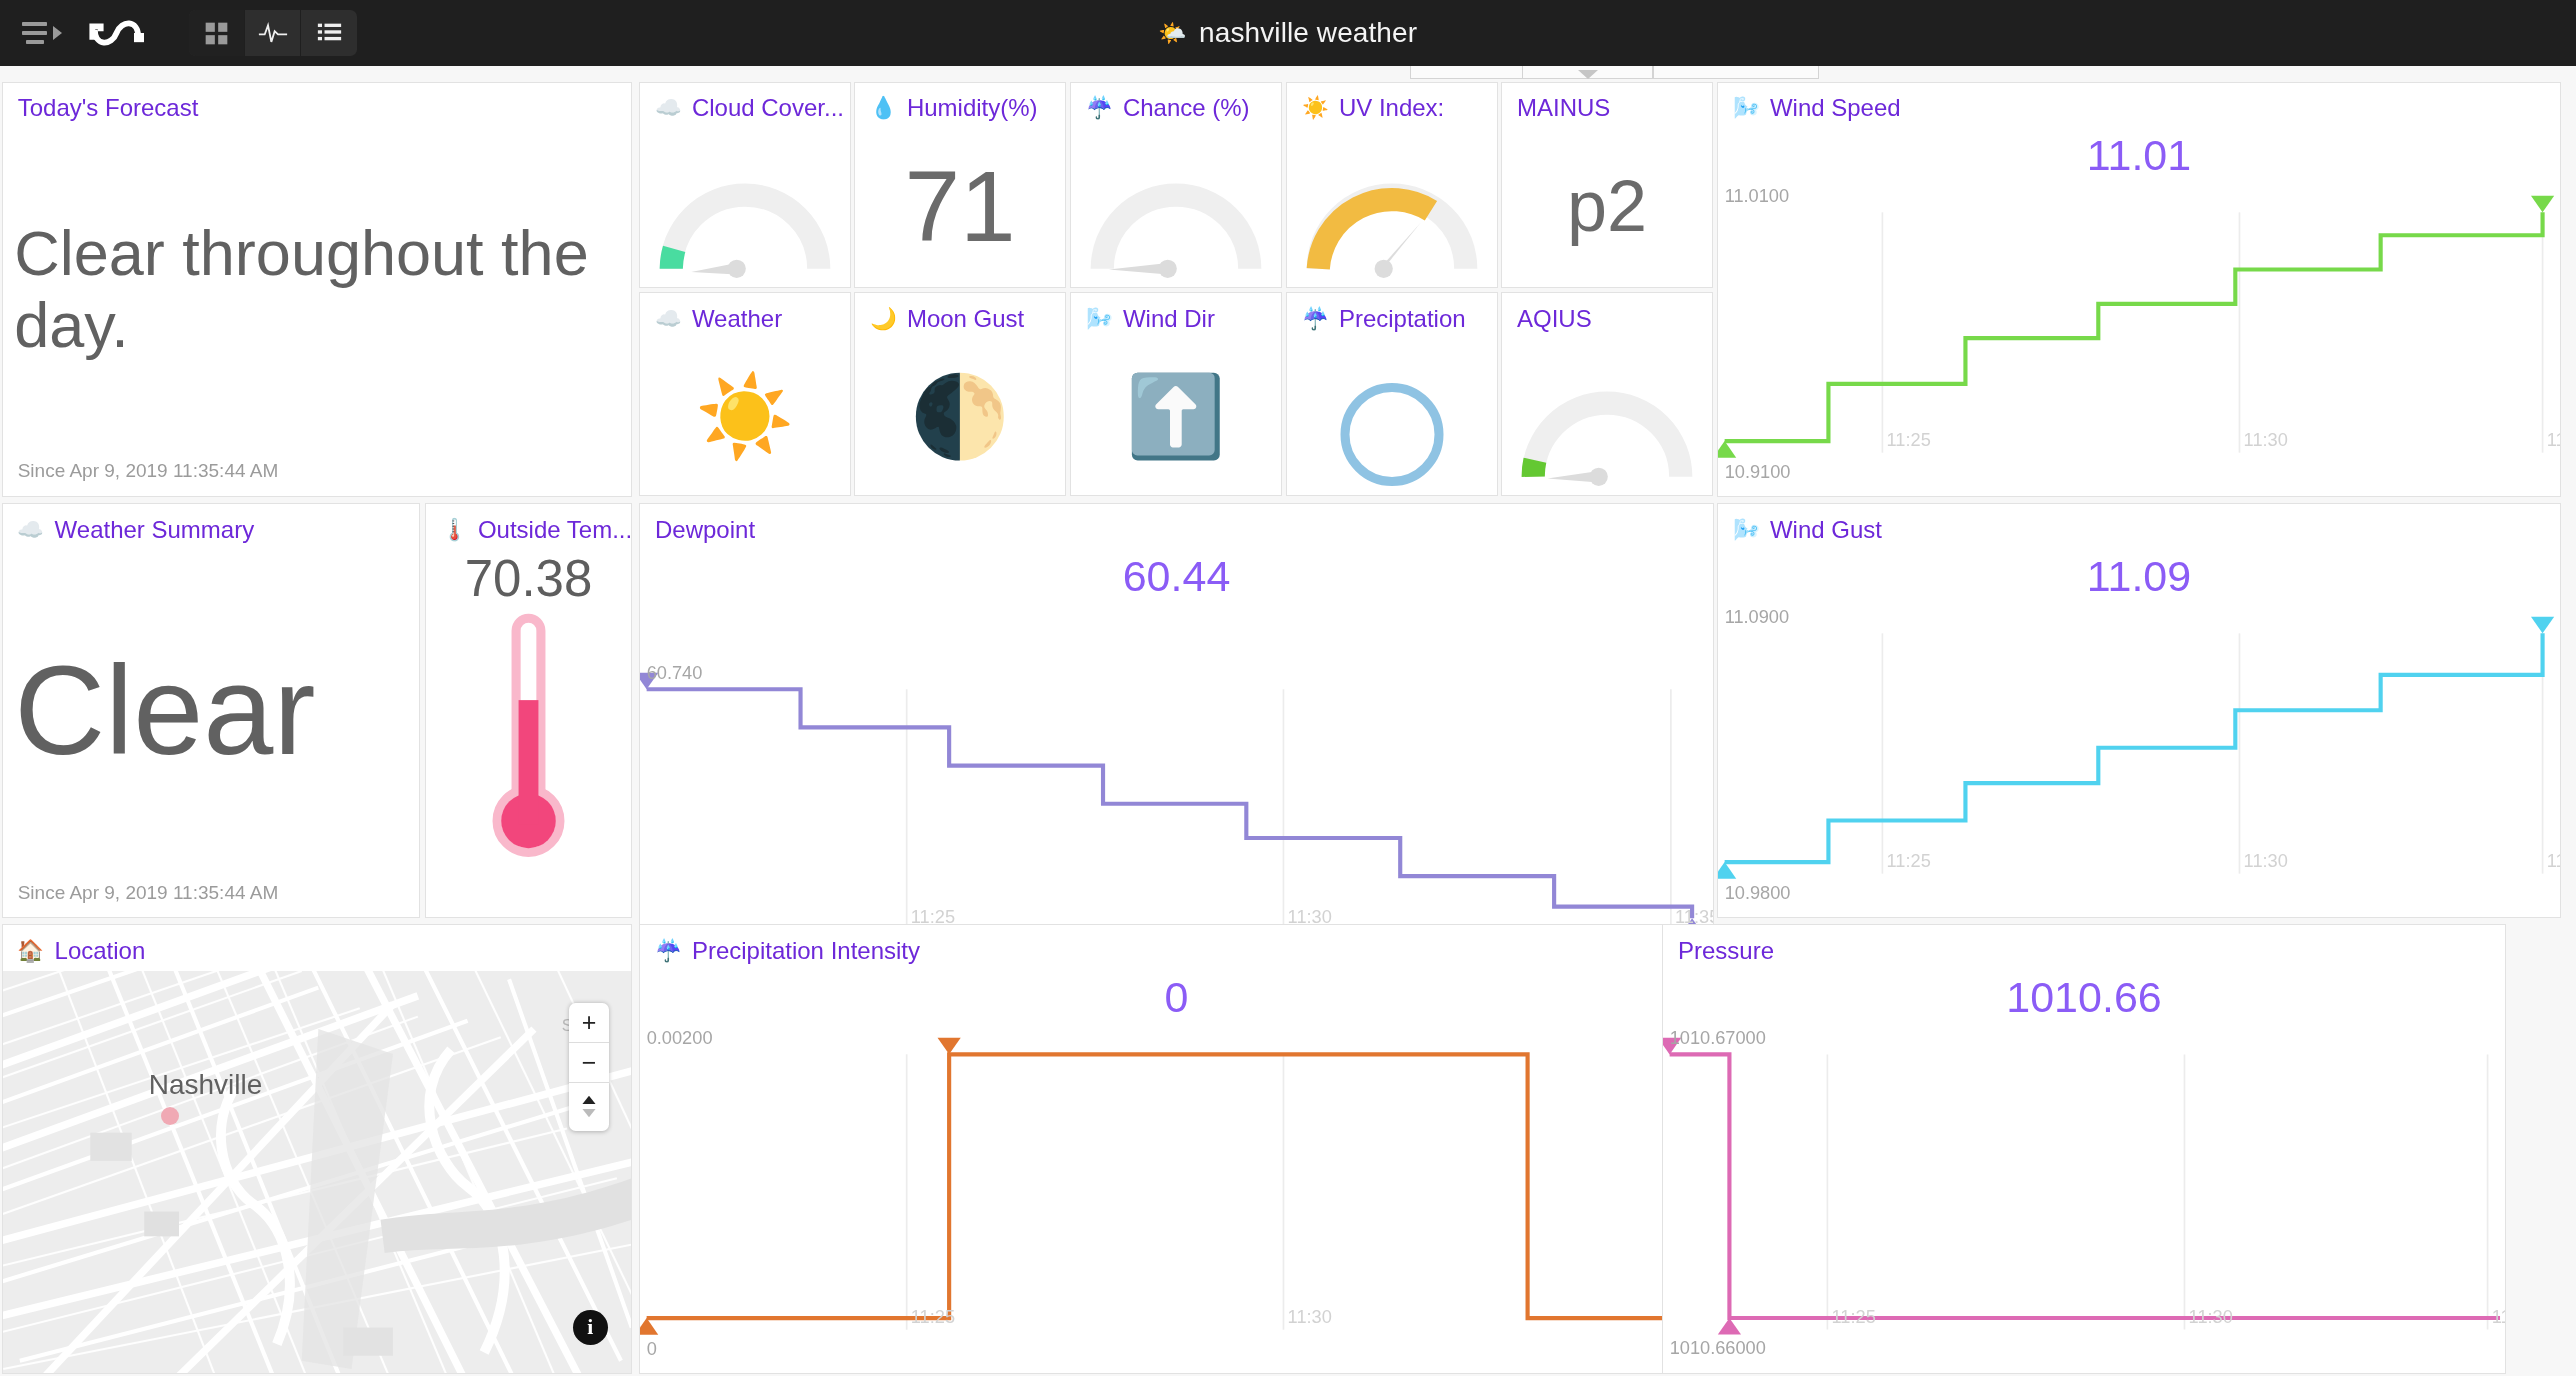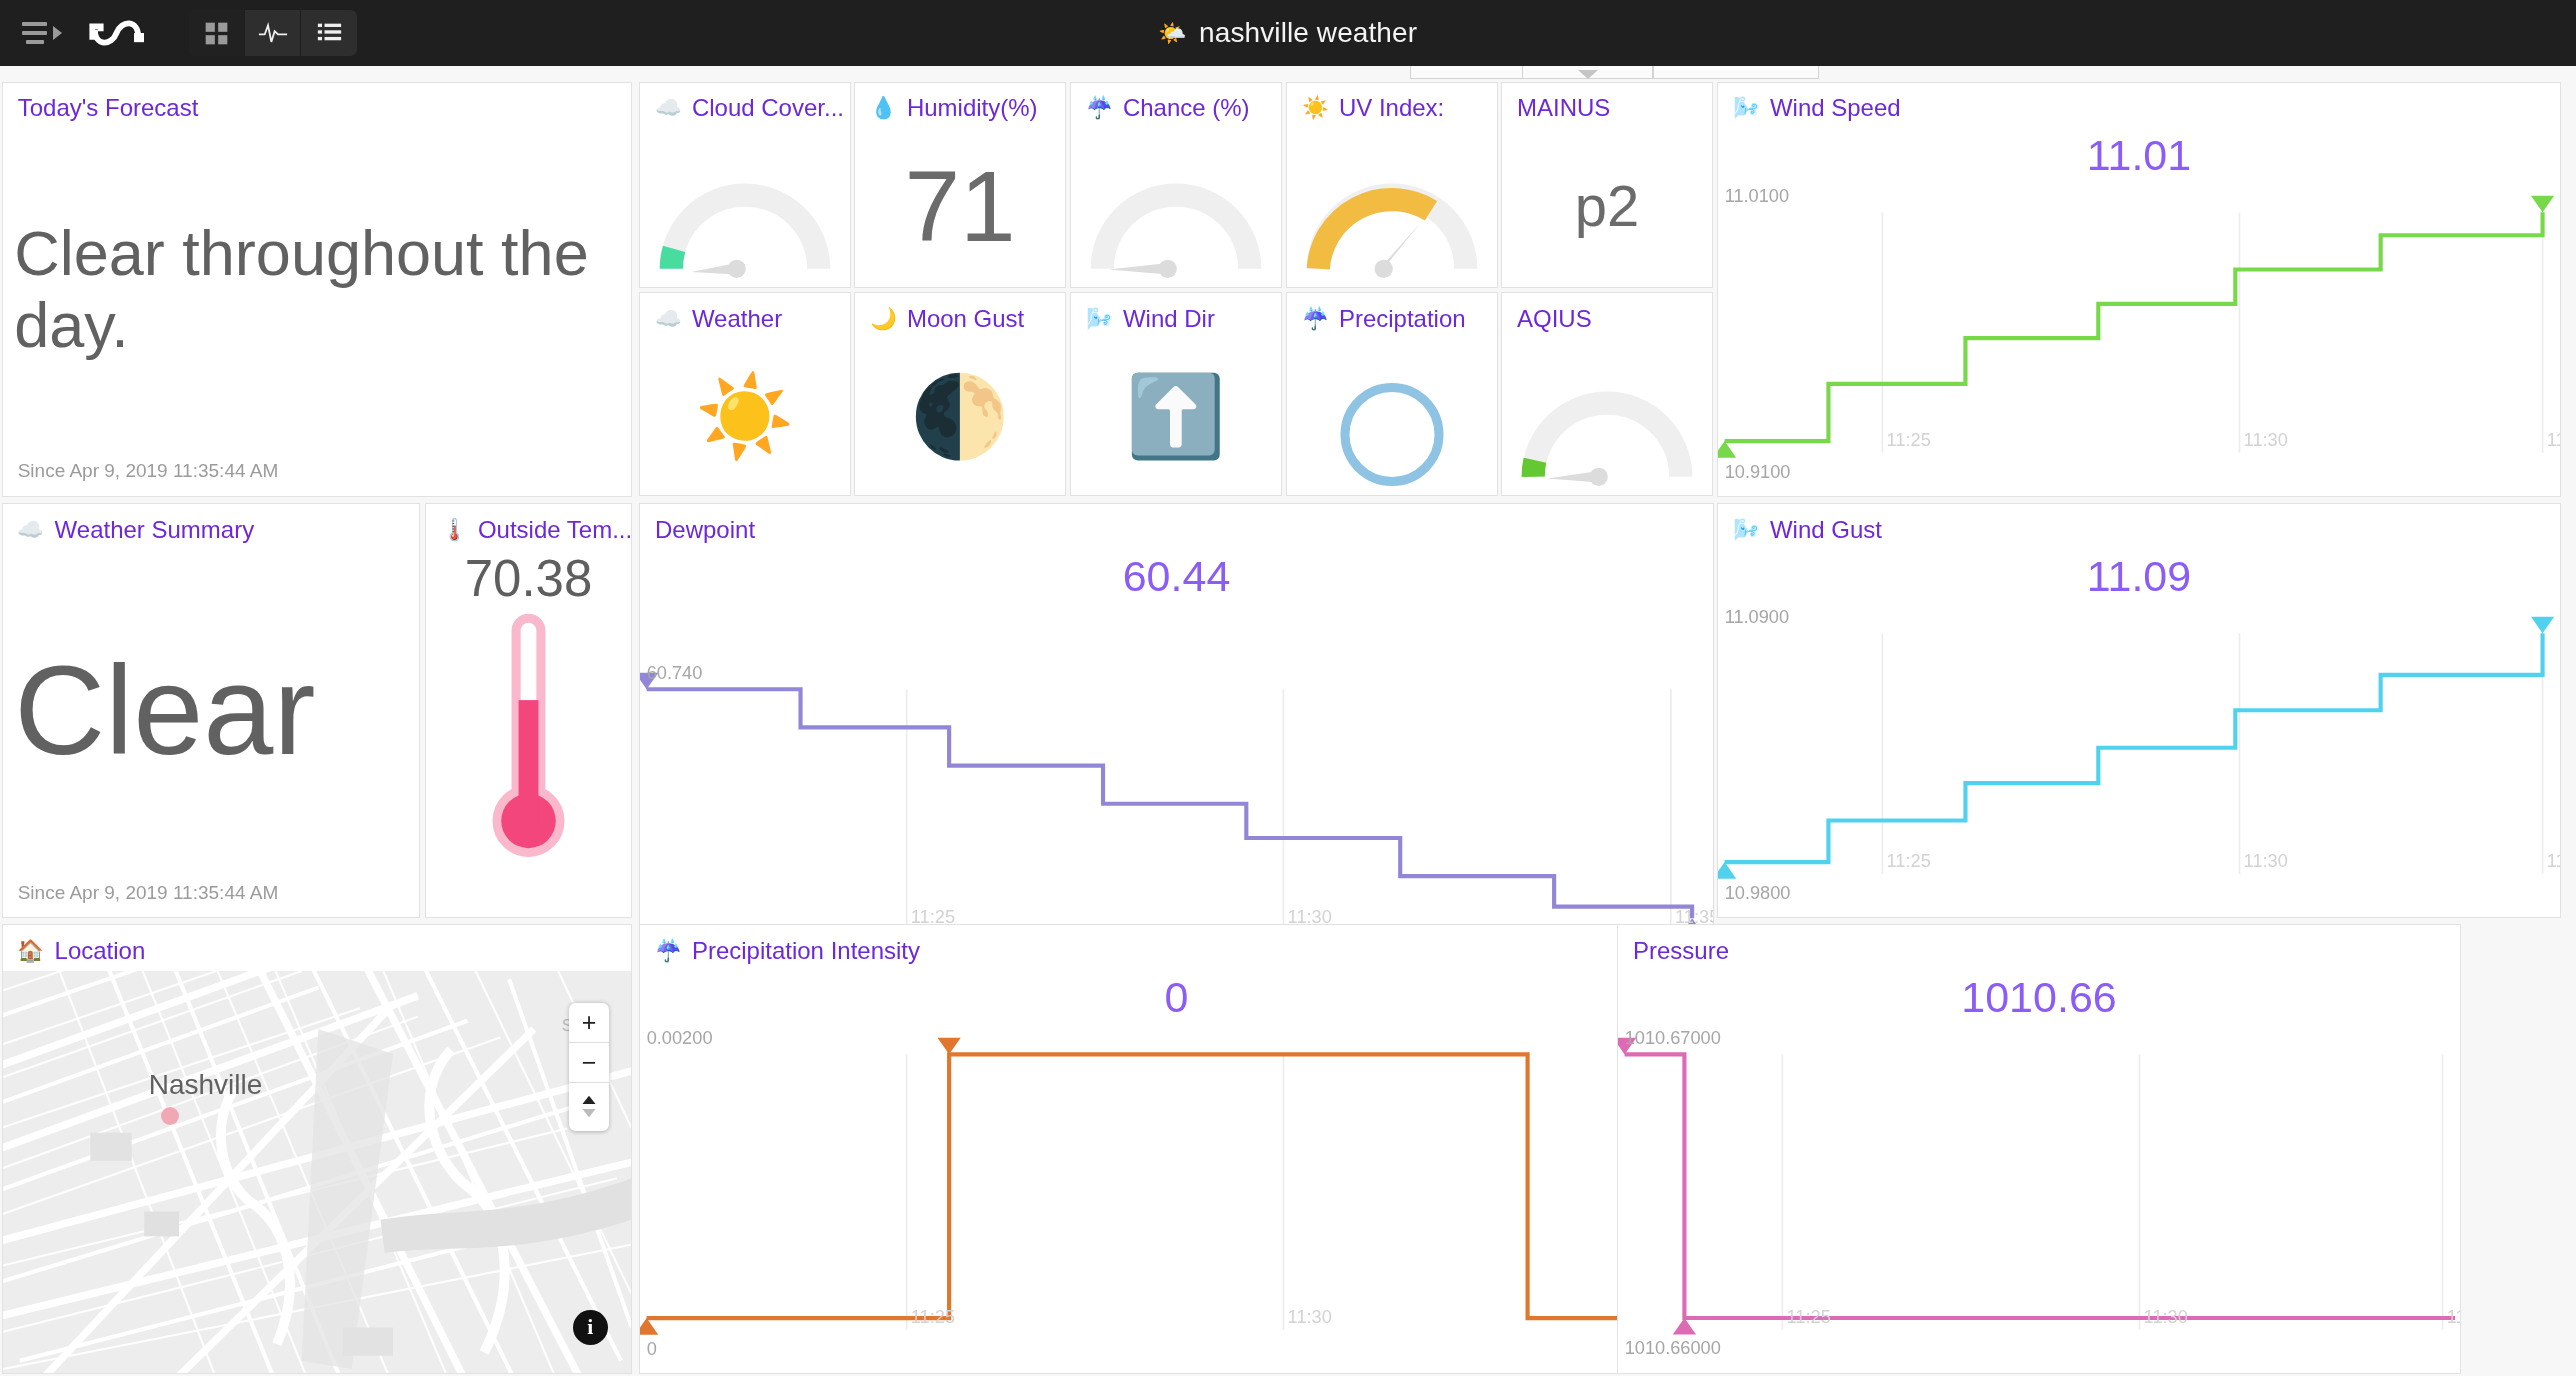--- a/index.html
+++ b/index.html
@@ -95,21 +95,21 @@
     font-size: 63px; color:#616161; font-weight: 400;
   }
   .bigtext.huge { font-size: 126px; }
 
   
   .bignum {
     position: absolute; left:0; right:0; top: 43px; bottom: 0;
     display:flex; align-items:center; justify-content:center;
     font-size: 100px; color: #6b6b6b; line-height: 1;
   }
-  .bignum.mid { font-size: 58px; }
+  .bignum.mid { font-size: 72px; }
 
   
   .gauge { position:absolute; left:0; right:0; bottom: 5px; height: 103px; }
   .gauge svg { display:block; margin: 0 auto; }
 
   
   .emoji-display {
     position:absolute; left:0; right:0; top:46px; bottom:0;
     display:flex; align-items:center; justify-content:center;
     font-size: 80px; line-height:1;
@@ -534,21 +534,21 @@
           <polygon points="-6,384 22,384 8,364" fill="#e1762f"></polygon>
           <text x="8" y="34" class="ax-label">0.00200</text>
           <text x="8" y="408" class="ax-label">0</text>
           <text x="326.6" y="370" class="tk-label">11:25</text>
           <text x="781" y="370" class="tk-label">11:30</text>
           <text x="1248.2" y="370" class="tk-label">11:35</text>
         </svg>
       </div>
   </div>
 
-  <div class="card" style="left:1617px; top:844px; width:844px; height:450px;">
+  <div class="card" style="left:1662px; top:844px; width:844px; height:450px;">
     <div class="card-title">
       <span>Pressure</span>
     </div>
     <div class="chart-value">1010.66</div>
     <div class="chart-holder">
         <svg viewBox="0 0 1016 430">
           <line x1="198.38" x2="198.38" y1="46" y2="378" stroke="#ececec" stroke-width="2"></line>
           <line x1="629.24" x2="629.24" y1="46" y2="378" stroke="#ececec" stroke-width="2"></line>
           <line x1="994.97" x2="994.97" y1="46" y2="378" stroke="#ececec" stroke-width="2"></line>
           <path d="M8 46 L80.14399999999999 46 L80.14399999999999 364 L1010 364 " fill="none" stroke="#dd6ab4" stroke-width="5"></path>

